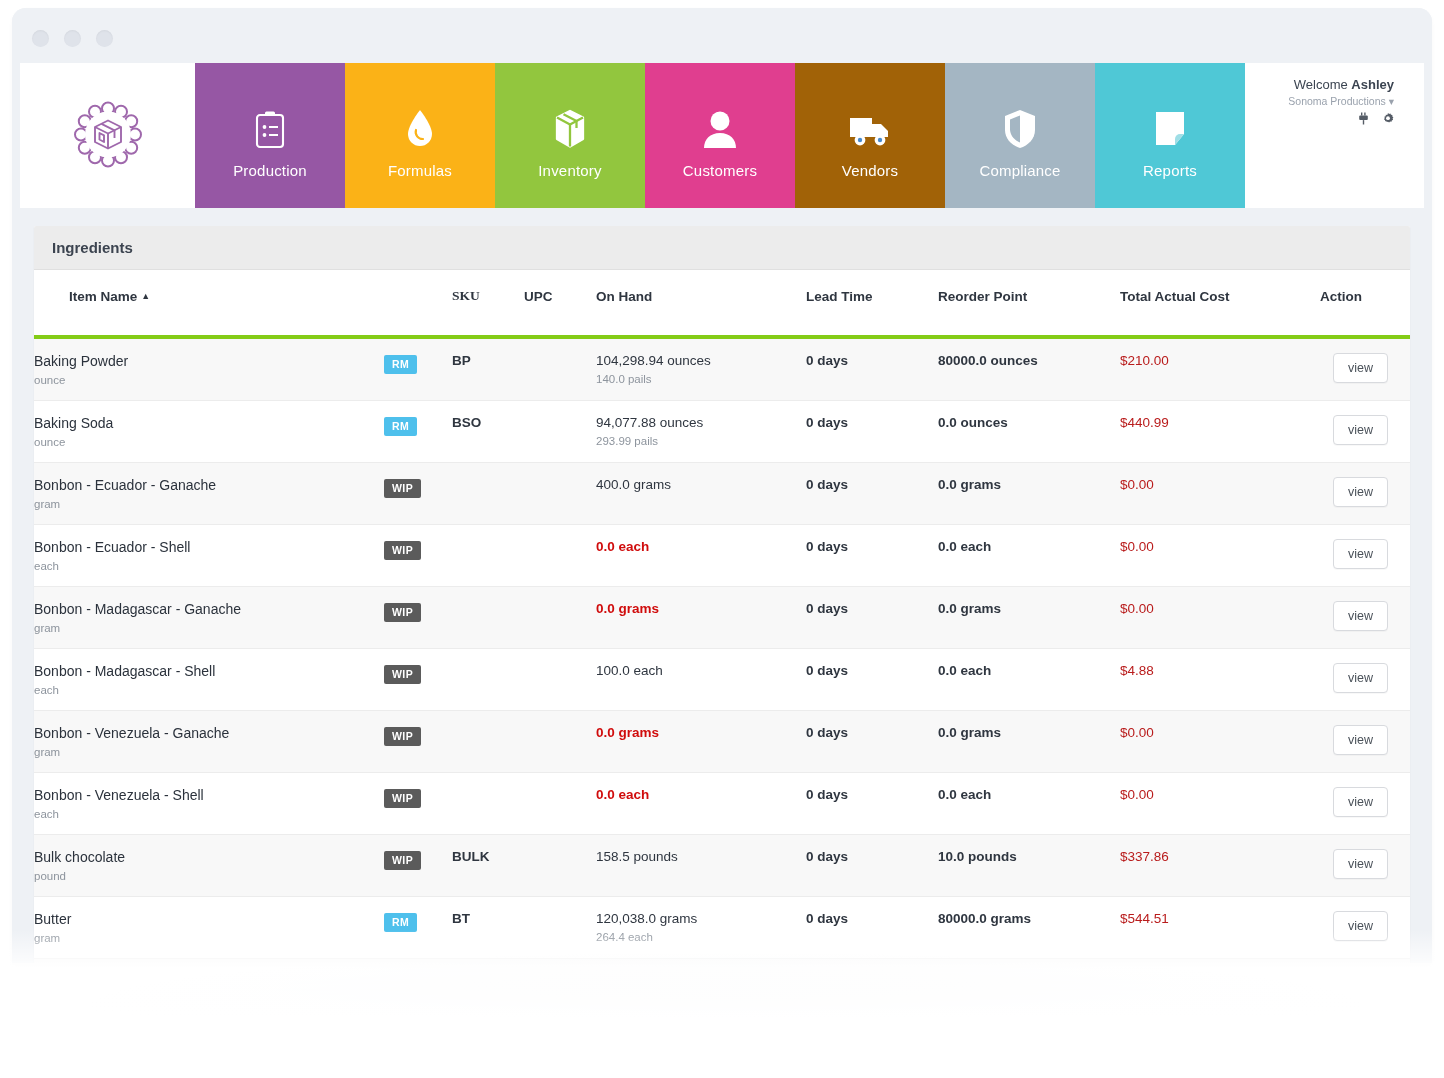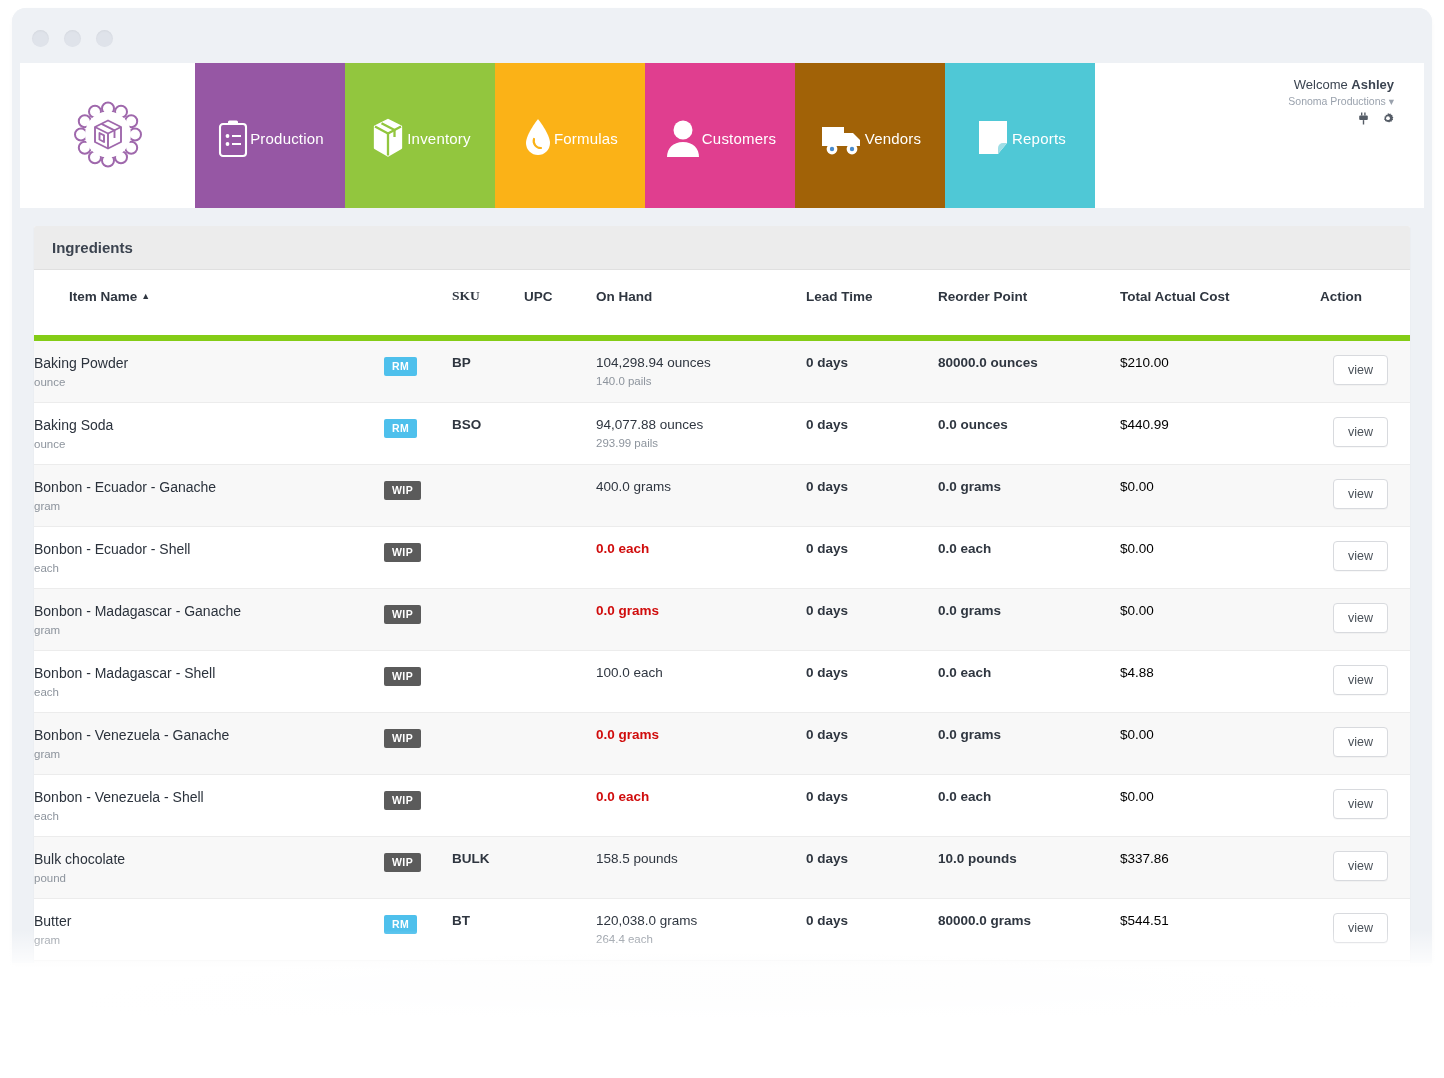--- a/index.html
+++ b/index.html
@@ -57,21 +57,21 @@
   #brand-logo {
     width: 175px;
     display: flex;
     align-items: center;
     justify-content: center;
     background: #ffffff;
   }
   .nav-tile {
     width: 150px;
     display: flex;
-    flex-direction: row;
+    flex-direction: column;
     align-items: center;
     justify-content: center;
     color: #ffffff;
     cursor: pointer;
     padding-top: 6px;
   }
   .nav-tile .nav-icon {
     height: 52px;
     display: flex;
     align-items: flex-end;
@@ -142,21 +142,21 @@
     width: 100%;
     border-collapse: collapse;
     table-layout: fixed;
   }
   table#ingredients-table thead th {
     font-size: 13.5px;
     font-weight: bold;
     color: #2f3640;
     text-align: left;
     padding: 18px 0 31px 0;
-    border-bottom: 6px solid #84cc16;
+    border-bottom: 4px solid #84cc16;
     background: #ffffff;
     white-space: nowrap;
   }
   .col-name   { width: 350px; padding-left: 35px !important; }
   .col-badge  { width: 68px; }
   .col-sku    { width: 72px; font-family: Liberation Serif, serif; }
   .col-upc    { width: 72px; }
   .col-onhand { width: 210px; }
   .col-lead   { width: 132px; }
   .col-reorder{ width: 182px; }
@@ -187,21 +187,21 @@
     line-height: 1.2;
     margin-top: 2px;
   }
   .badge-RM  { background: #4ec0ec; }
   .badge-WIP { background: #5b5b5b; }
 
   .val-main { font-size: 13.5px; color: #2f3640; }
   .val-main.low { color: #d00c0c; font-weight: bold; }
   .val-sub  { font-size: 11.5px; color: #8d949d; margin-top: 5px; }
 
-  .cell-plain { font-size: 13.5px; color: #000000; }
+  .cell-plain { font-size: 13.5px; color: #b91c1c; }
   .cell-bold  { font-size: 13.5px; color: #2f3640; font-weight: bold; }
 
   .view-btn {
     display: inline-block;
     border: 1px solid #d8dade;
     background: #ffffff;
     border-radius: 4px;
     padding: 7px 14px;
     font-size: 12.5px;
     color: #4a5159;
@@ -285,40 +285,40 @@
           <path d="M12 5 V3 a1.5 1.5 0 011.5-1.5h7A1.5 1.5 0 0122 3 v2 z" fill="#fff" stroke="none"></path>
           <circle cx="11.5" cy="17" r="1.9" fill="#fff" stroke="none"></circle>
           <line x1="16" y1="17" x2="25" y2="17"></line>
           <circle cx="11.5" cy="25" r="1.9" fill="#fff" stroke="none"></circle>
           <line x1="16" y1="25" x2="25" y2="25"></line>
         </svg>
       </span>
       <span class="nav-label">Production</span>
     </div>
 
+    <div class="nav-tile" style="background:#fbb217">
+      <span class="nav-icon">
+        <svg width="32" height="42" viewBox="0 0 32 42">
+          <path d="M16 2 C16 2 4 17 4 26 a12 12 0 0024 0 C28 17 16 2 16 2 Z" fill="#fff"></path>
+          <path d="M12 22 a7 7 0 007 9" fill="none" stroke="#fbb217" stroke-width="2.2" stroke-linecap="round"></path>
+        </svg>
+      </span>
+      <span class="nav-label">Formulas</span>
+    </div>
+
     <div class="nav-tile" style="background:#92c63e">
       <span class="nav-icon">
         <svg width="38" height="42" viewBox="0 0 38 42" fill="none" stroke="#fff" stroke-width="2.3" stroke-linejoin="round">
           <path d="M19 3 L32 9.5 L32 31 L19 38.5 L6 31 L6 9.5 Z" fill="#fff" stroke="#fff"></path>
           <path d="M6 9.5 L19 16.5 L32 9.5" stroke="#92c63e"></path>
           <path d="M19 16.5 L19 38.5" stroke="#92c63e"></path>
           <path d="M12.5 6.2 L25.5 13 L25.5 20" stroke="#92c63e"></path>
         </svg>
       </span>
       <span class="nav-label">Inventory</span>
-    </div>
-
-    <div class="nav-tile" style="background:#fbb217">
-      <span class="nav-icon">
-        <svg width="32" height="42" viewBox="0 0 32 42">
-          <path d="M16 2 C16 2 4 17 4 26 a12 12 0 0024 0 C28 17 16 2 16 2 Z" fill="#fff"></path>
-          <path d="M12 22 a7 7 0 007 9" fill="none" stroke="#fbb217" stroke-width="2.2" stroke-linecap="round"></path>
-        </svg>
-      </span>
-      <span class="nav-label">Formulas</span>
     </div>
 
     <div class="nav-tile" style="background:#e03e8f">
       <span class="nav-icon">
         <svg width="38" height="42" viewBox="0 0 38 42">
           <circle cx="19" cy="13" r="9.5" fill="#fff"></circle>
           <path d="M19 25 C9 25 3 31.5 3 40 L35 40 C35 31.5 29 25 19 25 Z" fill="#fff"></path>
         </svg>
       </span>
       <span class="nav-label">Customers</span>
@@ -331,20 +331,29 @@
           <path d="M25 14 h9 l7 7 v6 h-16 z" fill="#fff"></path>
           <circle cx="13" cy="30" r="5.4" fill="#fff"></circle>
           <circle cx="13" cy="30" r="2.2" fill="#4a8ccd"></circle>
           <circle cx="33" cy="30" r="5.4" fill="#fff"></circle>
           <circle cx="33" cy="30" r="2.2" fill="#4a8ccd"></circle>
         </svg>
       </span>
       <span class="nav-label">Vendors</span>
     </div>
 
+    <div class="nav-tile" style="background:#a4b6c3">
+      <span class="nav-icon">
+        <svg width="34" height="42" viewBox="0 0 34 42">
+          <path d="M17 2 L32 8 V22 C32 31 25 37.5 17 40 C9 37.5 2 31 2 22 V8 Z" fill="#fff"></path>
+          <path d="M17 7.5 V34.5 C11.5 32.3 7 27.5 7 21.3 V11.4 Z" fill="#a4b6c3"></path>
+        </svg>
+      </span>
+      <span class="nav-label">Compliance</span>
+    </div>
 
     <div class="nav-tile" style="background:#4fc8d6">
       <span class="nav-icon">
         <svg width="38" height="42" viewBox="0 0 38 42">
           <path d="M5 4 h28 v22 l-9 11 h-19 z" fill="#fff" rx="3"></path>
           <path d="M5 8 a4 4 0 014-4 h20 a4 4 0 014 4 v18 h-6 a5 5 0 00-5 5 v6 h-13 a4 4 0 01-4-4 z" fill="#fff"></path>
           <path d="M24 37 v-6 a5 5 0 015-5 h4 z" fill="#9fdee6"></path>
         </svg>
       </span>
       <span class="nav-label">Reports</span>

